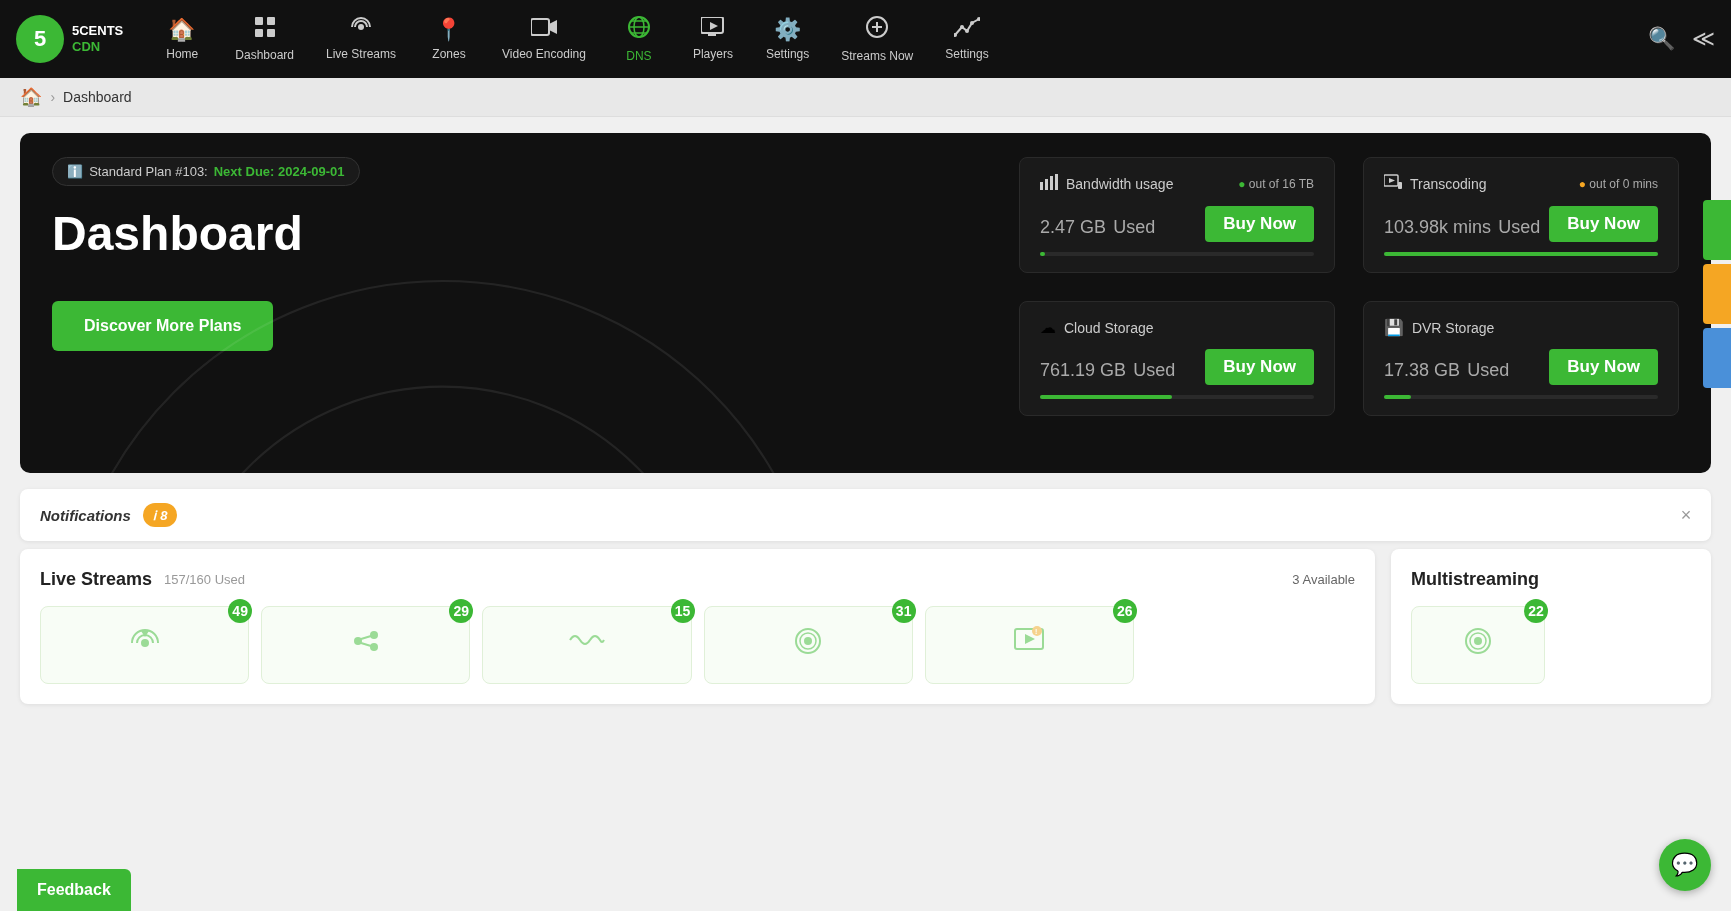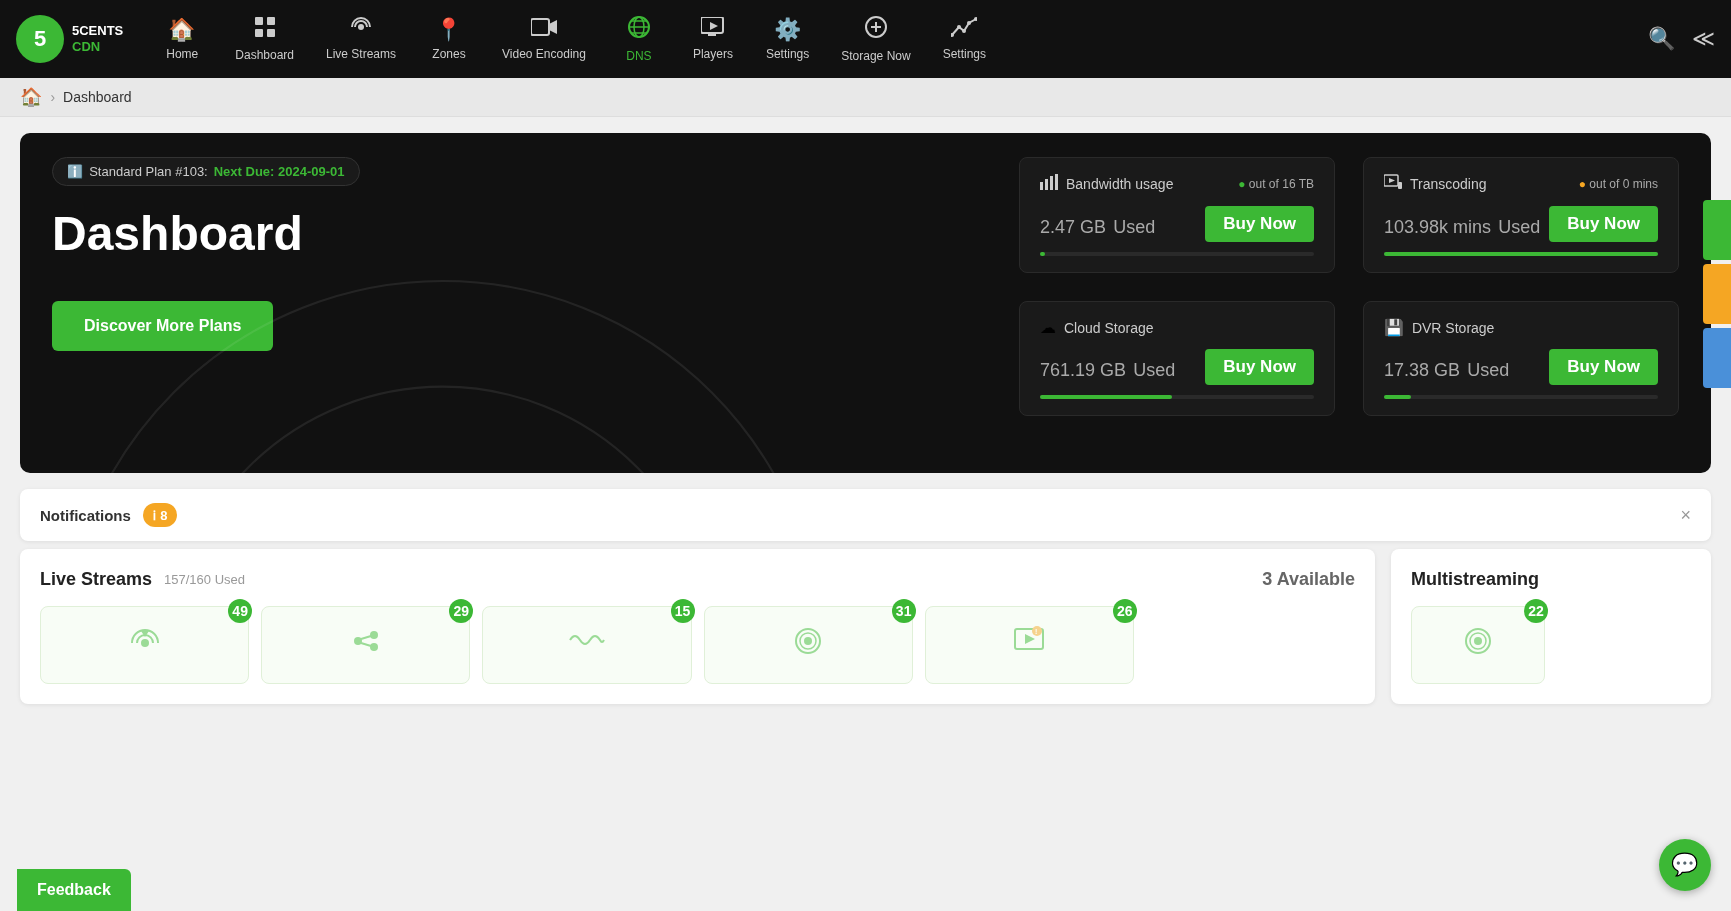--- a/index.html
+++ b/index.html
@@ -130,20 +130,21 @@
       margin-top: 10px; height: 4px; background: #2a2a2a; border-radius: 2px;
     }
     .stat-bar-fill { height: 100%; background: #3cb835; border-radius: 2px; }
 
     
     .notifications-section {
       margin: 8px 20px;
       background: #fff; border-radius: 8px; padding: 14px 20px;
       display: flex; align-items: center; justify-content: space-between;
       box-shadow: 0 1px 4px rgba(0,0,0,0.08);
+      font-style: italic;
     }
     .notif-left { display: flex; align-items: center; gap: 12px; }
     .notif-label { font-size: 15px; font-weight: 600; color: #333; }
     .notif-badge {
       background: #f5a623; color: #fff; border-radius: 12px;
       padding: 3px 10px; font-size: 13px; font-weight: 700;
       display: flex; align-items: center; gap: 4px;
     }
     .notif-close { color: #999; font-size: 18px; cursor: pointer; }
 
@@ -154,21 +155,21 @@
     }
     .live-streams-card {
       background: #fff; border-radius: 8px; padding: 20px;
       box-shadow: 0 1px 4px rgba(0,0,0,0.08);
     }
     .card-header {
       display: flex; align-items: center; gap: 12px; margin-bottom: 16px;
     }
     .card-title { font-size: 18px; font-weight: 700; color: #222; }
     .card-subtitle { font-size: 13px; color: #999; }
-    .card-available { margin-left: auto; font-size: 18px; color: #666; font-weight: bold; }
+    .card-available { margin-left: auto; font-size: 13px; color: #666; }
 
     .stream-grid {
       display: grid; grid-template-columns: repeat(6, 1fr); gap: 12px;
     }
     .stream-item {
       background: #f8fdf6; border: 1px solid #e0f0d8; border-radius: 8px;
       padding: 16px 12px; display: flex; flex-direction: column;
       align-items: center; position: relative; cursor: pointer;
     }
     .stream-badge {
@@ -279,21 +280,21 @@
     <span class="nav-label">Settings</span>
   </a>
   <a class="nav-item">
     <span class="nav-icon">
       <svg width="24" height="24" viewBox="0 0 24 24" fill="currentColor">
         <circle cx="12" cy="12" r="10" fill="none" stroke="currentColor" stroke-width="2"></circle>
         <line x1="12" y1="7" x2="12" y2="17" stroke="currentColor" stroke-width="2"></line>
         <line x1="7" y1="12" x2="17" y2="12" stroke="currentColor" stroke-width="2"></line>
       </svg>
     </span>
-    <span class="nav-label">Storage Now</span>
+    <span class="nav-label">Streams Now</span>
   </a>
   <a class="nav-item">
     <span class="nav-icon">
       <svg width="26" height="20" viewBox="0 0 26 20" fill="currentColor">
         <polyline points="1,18 8,10 13,14 18,6 25,2" fill="none" stroke="currentColor" stroke-width="2"></polyline>
         <circle cx="1" cy="18" r="2"></circle>
         <circle cx="8" cy="10" r="2"></circle>
         <circle cx="13" cy="14" r="2"></circle>
         <circle cx="18" cy="6" r="2"></circle>
         <circle cx="25" cy="2" r="2"></circle>

